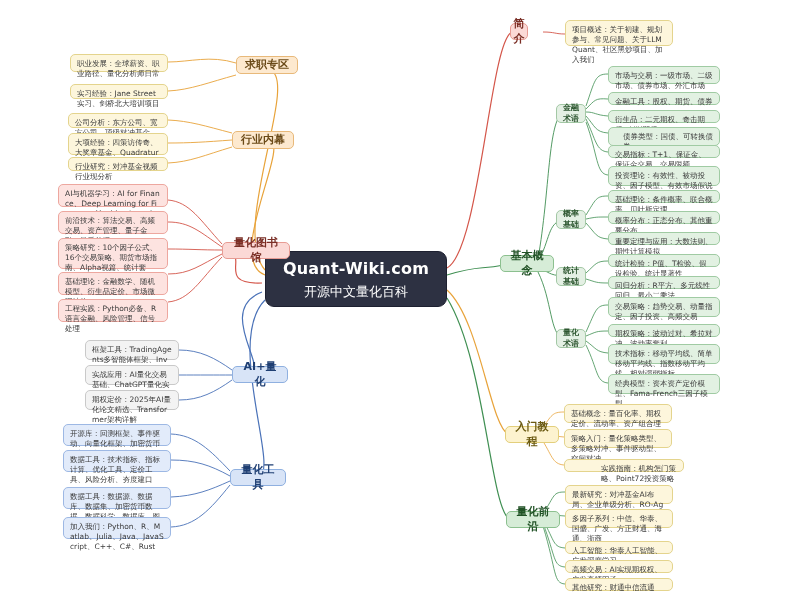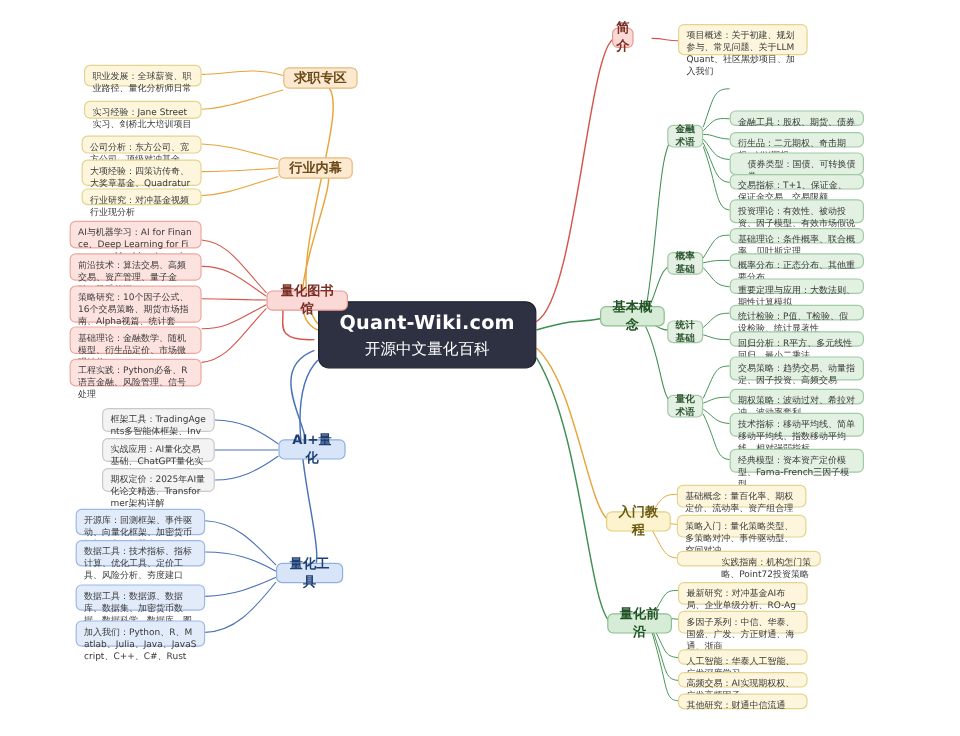--- a/index.html
+++ b/index.html
@@ -211,20 +211,21 @@
   <div class="node branch b-yellow" style="left:505px; top:426px; width:54px; height:17px;">入门教程</div>
   <div class="node branch b-green" style="left:506px; top:511px; width:54px; height:17px;">量化前沿</div>
 
   <div class="node leaf l-yellow" style="left:565px; top:20px; width:108px; height:26px;">项目概述：关于初建、规划参与、常见问题、关于LLMQuant、社区黑炒项目、加入我们</div>
 
   <div class="node mid m-green" style="left:556px; top:104px; width:30px; height:19px;">金融术语</div>
   <div class="node mid m-green" style="left:556px; top:210px; width:30px; height:19px;">概率基础</div>
   <div class="node mid m-green" style="left:556px; top:267px; width:30px; height:19px;">统计基础</div>
   <div class="node mid m-green" style="left:556px; top:329px; width:30px; height:19px;">量化术语</div>
 
+  <div class="node leaf l-green" style="left:608px; top:66px; width:112px; height:18px;">市场与交易：一级市场、二级市场、债券市场、外汇市场</div>
   <div class="node leaf l-green" style="left:608px; top:92px; width:112px; height:13px;">金融工具：股权、期货、债券</div>
   <div class="node leaf l-green" style="left:608px; top:110px; width:112px; height:13px;">衍生品：二元期权、奇击期权、VIX期权</div>
   <div class="node leaf l-green" style="left:608px; top:127px; width:112px; height:19px;padding-left:14px;">债券类型：国债、可转换债券</div>
   <div class="node leaf l-green" style="left:608px; top:145px; width:112px; height:13px;">交易指标：T+1、保证金、保证金交易、交易限额</div>
   <div class="node leaf l-green" style="left:608px; top:166px; width:112px; height:20px;">投资理论：有效性、被动投资、因子模型、有效市场假说</div>
 
   <div class="node leaf l-green" style="left:608px; top:190px; width:112px; height:13px;">基础理论：条件概率、联合概率、贝叶斯定理</div>
   <div class="node leaf l-green" style="left:608px; top:211px; width:112px; height:13px;">概率分布：正态分布、其他重要分布</div>
   <div class="node leaf l-green" style="left:608px; top:232px; width:112px; height:13px;">重要定理与应用：大数法则、期性计算模拟</div>
 

